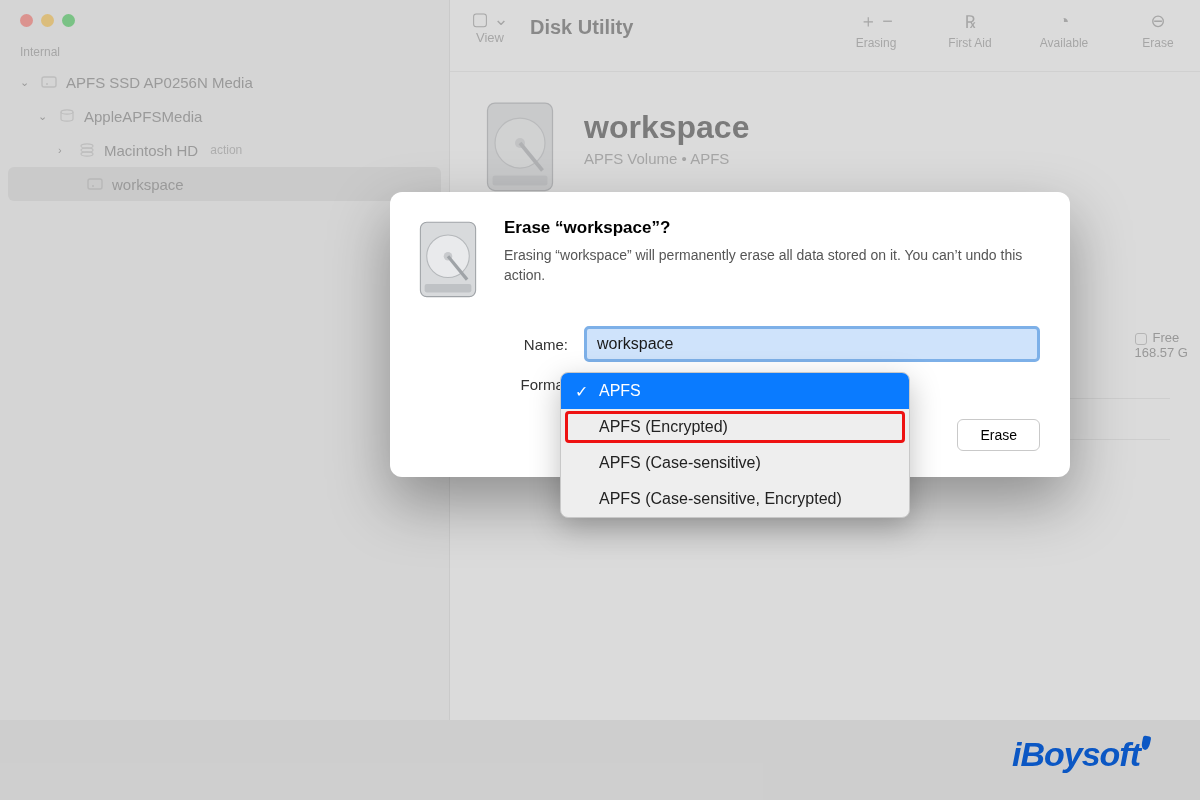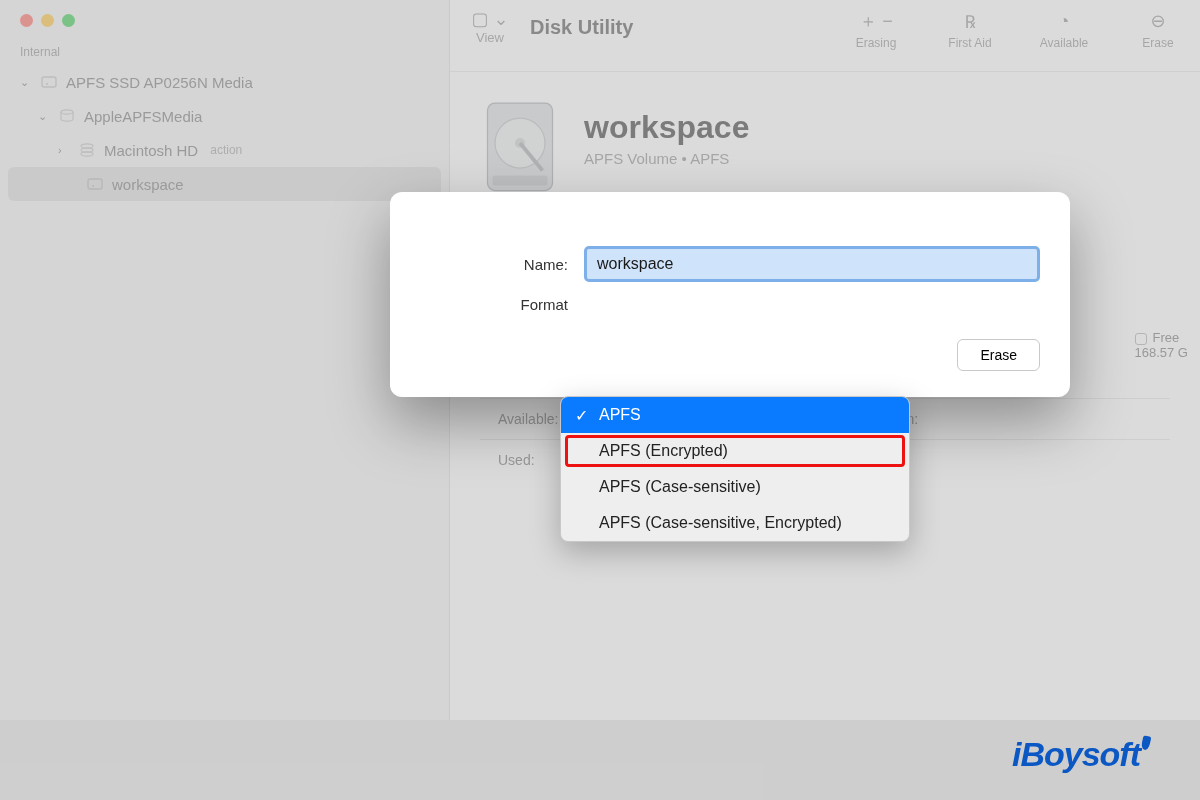--- a/index.html
+++ b/index.html
@@ -42,21 +42,21 @@
   .modal-body{display:flex;gap:22px;}
   .modal .hdd-ic{width:68px;height:80px;flex-shrink:0;}
   .modal h2{font-size:17px;font-weight:700;margin-bottom:8px;}
   .modal p{font-size:14px;color:#555;line-height:1.4;}
   .form{margin-top:28px;padding-left:90px;}
   .form-row{display:flex;align-items:center;gap:16px;margin-bottom:14px;}
   .form-row label{width:64px;text-align:right;font-size:15px;color:#333;}
   .form-row input{flex:1;height:36px;border:3px solid #7db0e8;border-radius:5px;padding:0 10px;font-size:16px;background:#cfe3fb;color:#1a1a1a;outline:none;}
   .btn-row{display:flex;justify-content:flex-end;gap:12px;margin-top:26px;}
   .btn{padding:7px 22px;border-radius:6px;border:1px solid #c9c9c9;background:#fff;font-size:14px;}
-  .dropdown{position:absolute;z-index:30;left:560px;top:396px;width:350px;background:#eeeeee;border:1px solid #c8c8c8;border-radius:8px;overflow:hidden;box-shadow:0 10px 30px rgba(0,0,0,.25);}
+  .dropdown{position:absolute;z-index:30;left:560px;top:372px;width:350px;background:#eeeeee;border:1px solid #c8c8c8;border-radius:8px;overflow:hidden;box-shadow:0 10px 30px rgba(0,0,0,.25);}
   .dd-item{padding:9px 16px 9px 38px;font-size:16px;position:relative;color:#222;}
   .dd-item.sel{background:#0a7bff;color:#fff;}
   .dd-item.sel::before{content:"✓";position:absolute;left:14px;}
   .dd-item.highlight{outline:3px solid #e11;outline-offset:-3px;border-radius:4px;margin:2px 4px;padding:7px 23px 7px 34px;}
   .watermark{position:absolute;right:50px;bottom:26px;z-index:50;font-size:34px;font-weight:700;font-style:italic;color:#0b57c4;letter-spacing:-1px;}
   .watermark .dot{display:inline-block;width:8px;height:14px;background:#0b57c4;border-radius:2px 2px 50% 50%;transform:rotate(12deg);margin-left:2px;vertical-align:16px;}
   svg{display:block;}
 </style>
 </head>
 <body>
@@ -184,20 +184,35 @@
             </div>
         </div>
       </div>
     </div>
   </div>
 </div>
 
 <div class="dim-overlay"></div>
 
 <div class="modal">
+  <div class="modal-body">
+    <div class="hdd-ic">
+      <svg viewBox="0 0 64 78">
+          <rect x="6" y="4" width="52" height="70" rx="6" fill="#d8dadc" stroke="#9fa3a7"></rect>
+          <circle cx="32" cy="36" r="20" fill="#e9eaec" stroke="#b5b8bb"></circle>
+          <circle cx="32" cy="36" r="4" fill="#c8cacd"></circle>
+          <rect x="10" y="62" width="44" height="8" rx="2" fill="#bfc2c5"></rect>
+          <path d="M32 36 L50 58" stroke="#9fa3a7" stroke-width="3"></path>
+        </svg>
+    </div>
+    <div style="flex:1">
+      <h2>Erase “workspace”?</h2>
+      <p>Erasing “workspace” will permanently erase all data stored on it. You can’t undo this action.</p>
+    </div>
+  </div>
   <div class="form">
     <div class="form-row">
       <label>Name:</label>
       <input type="text" value="workspace" style="">
     </div>
     <div class="form-row">
       <label>Format</label>
       <div style="flex:1"></div>
     </div>
   </div>

